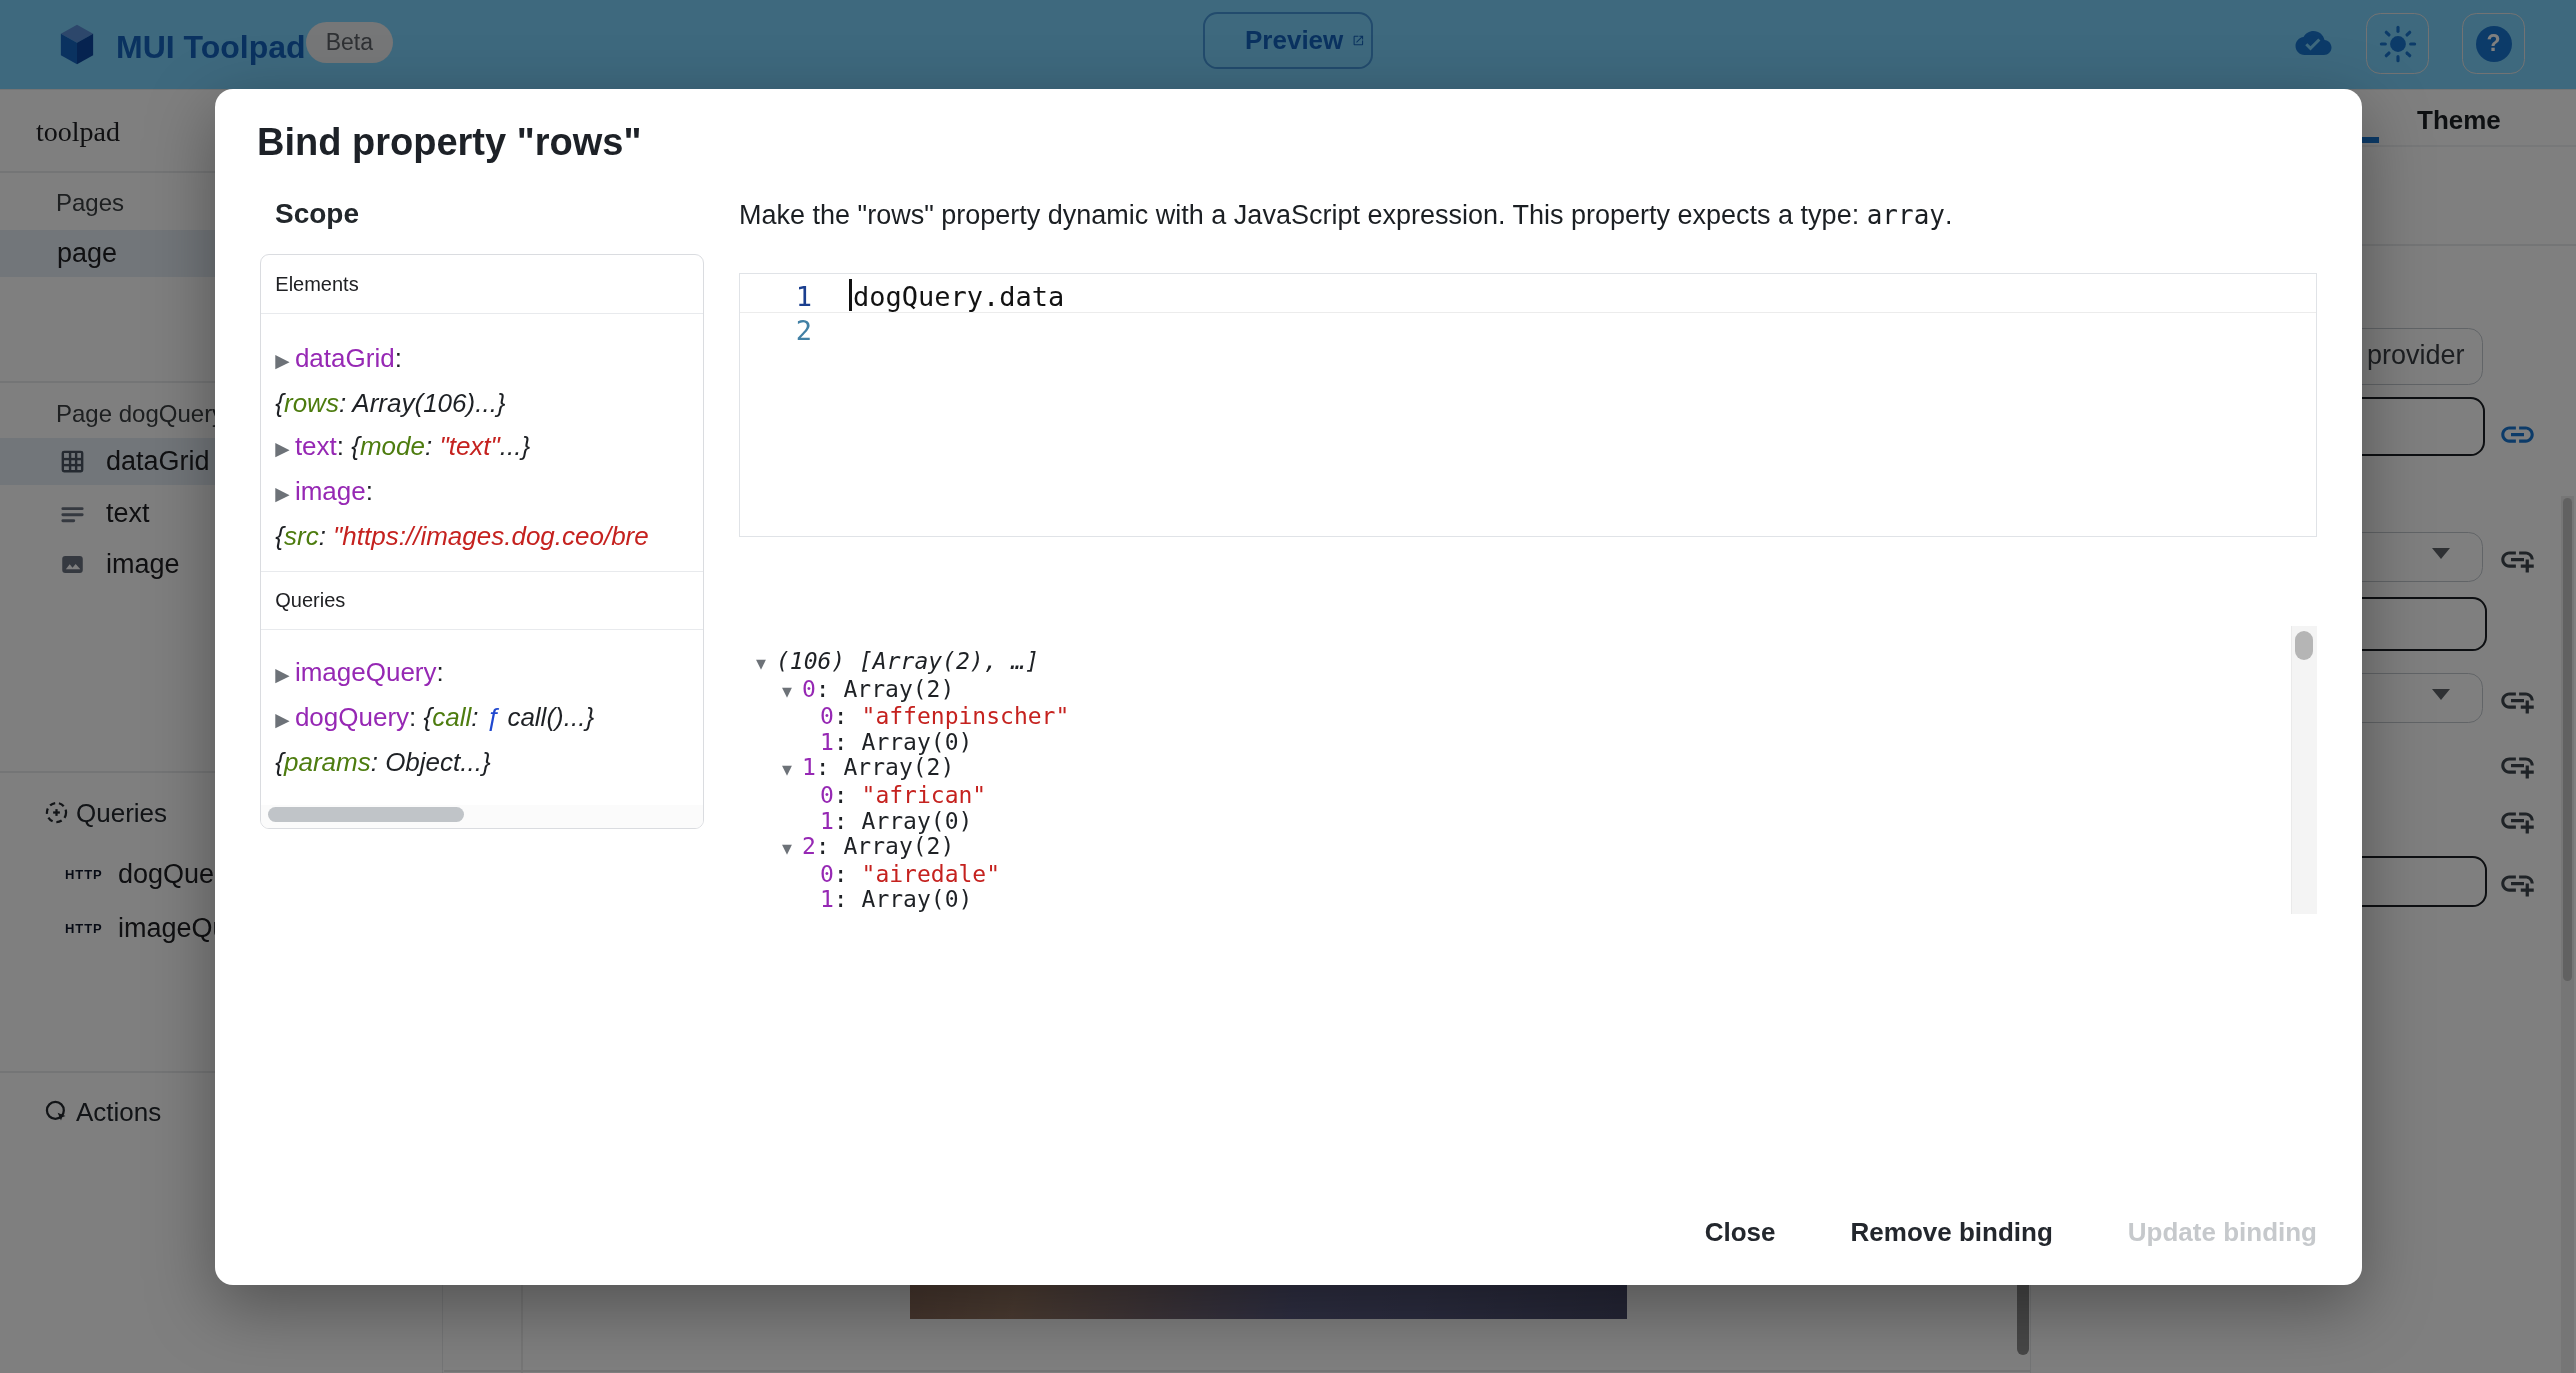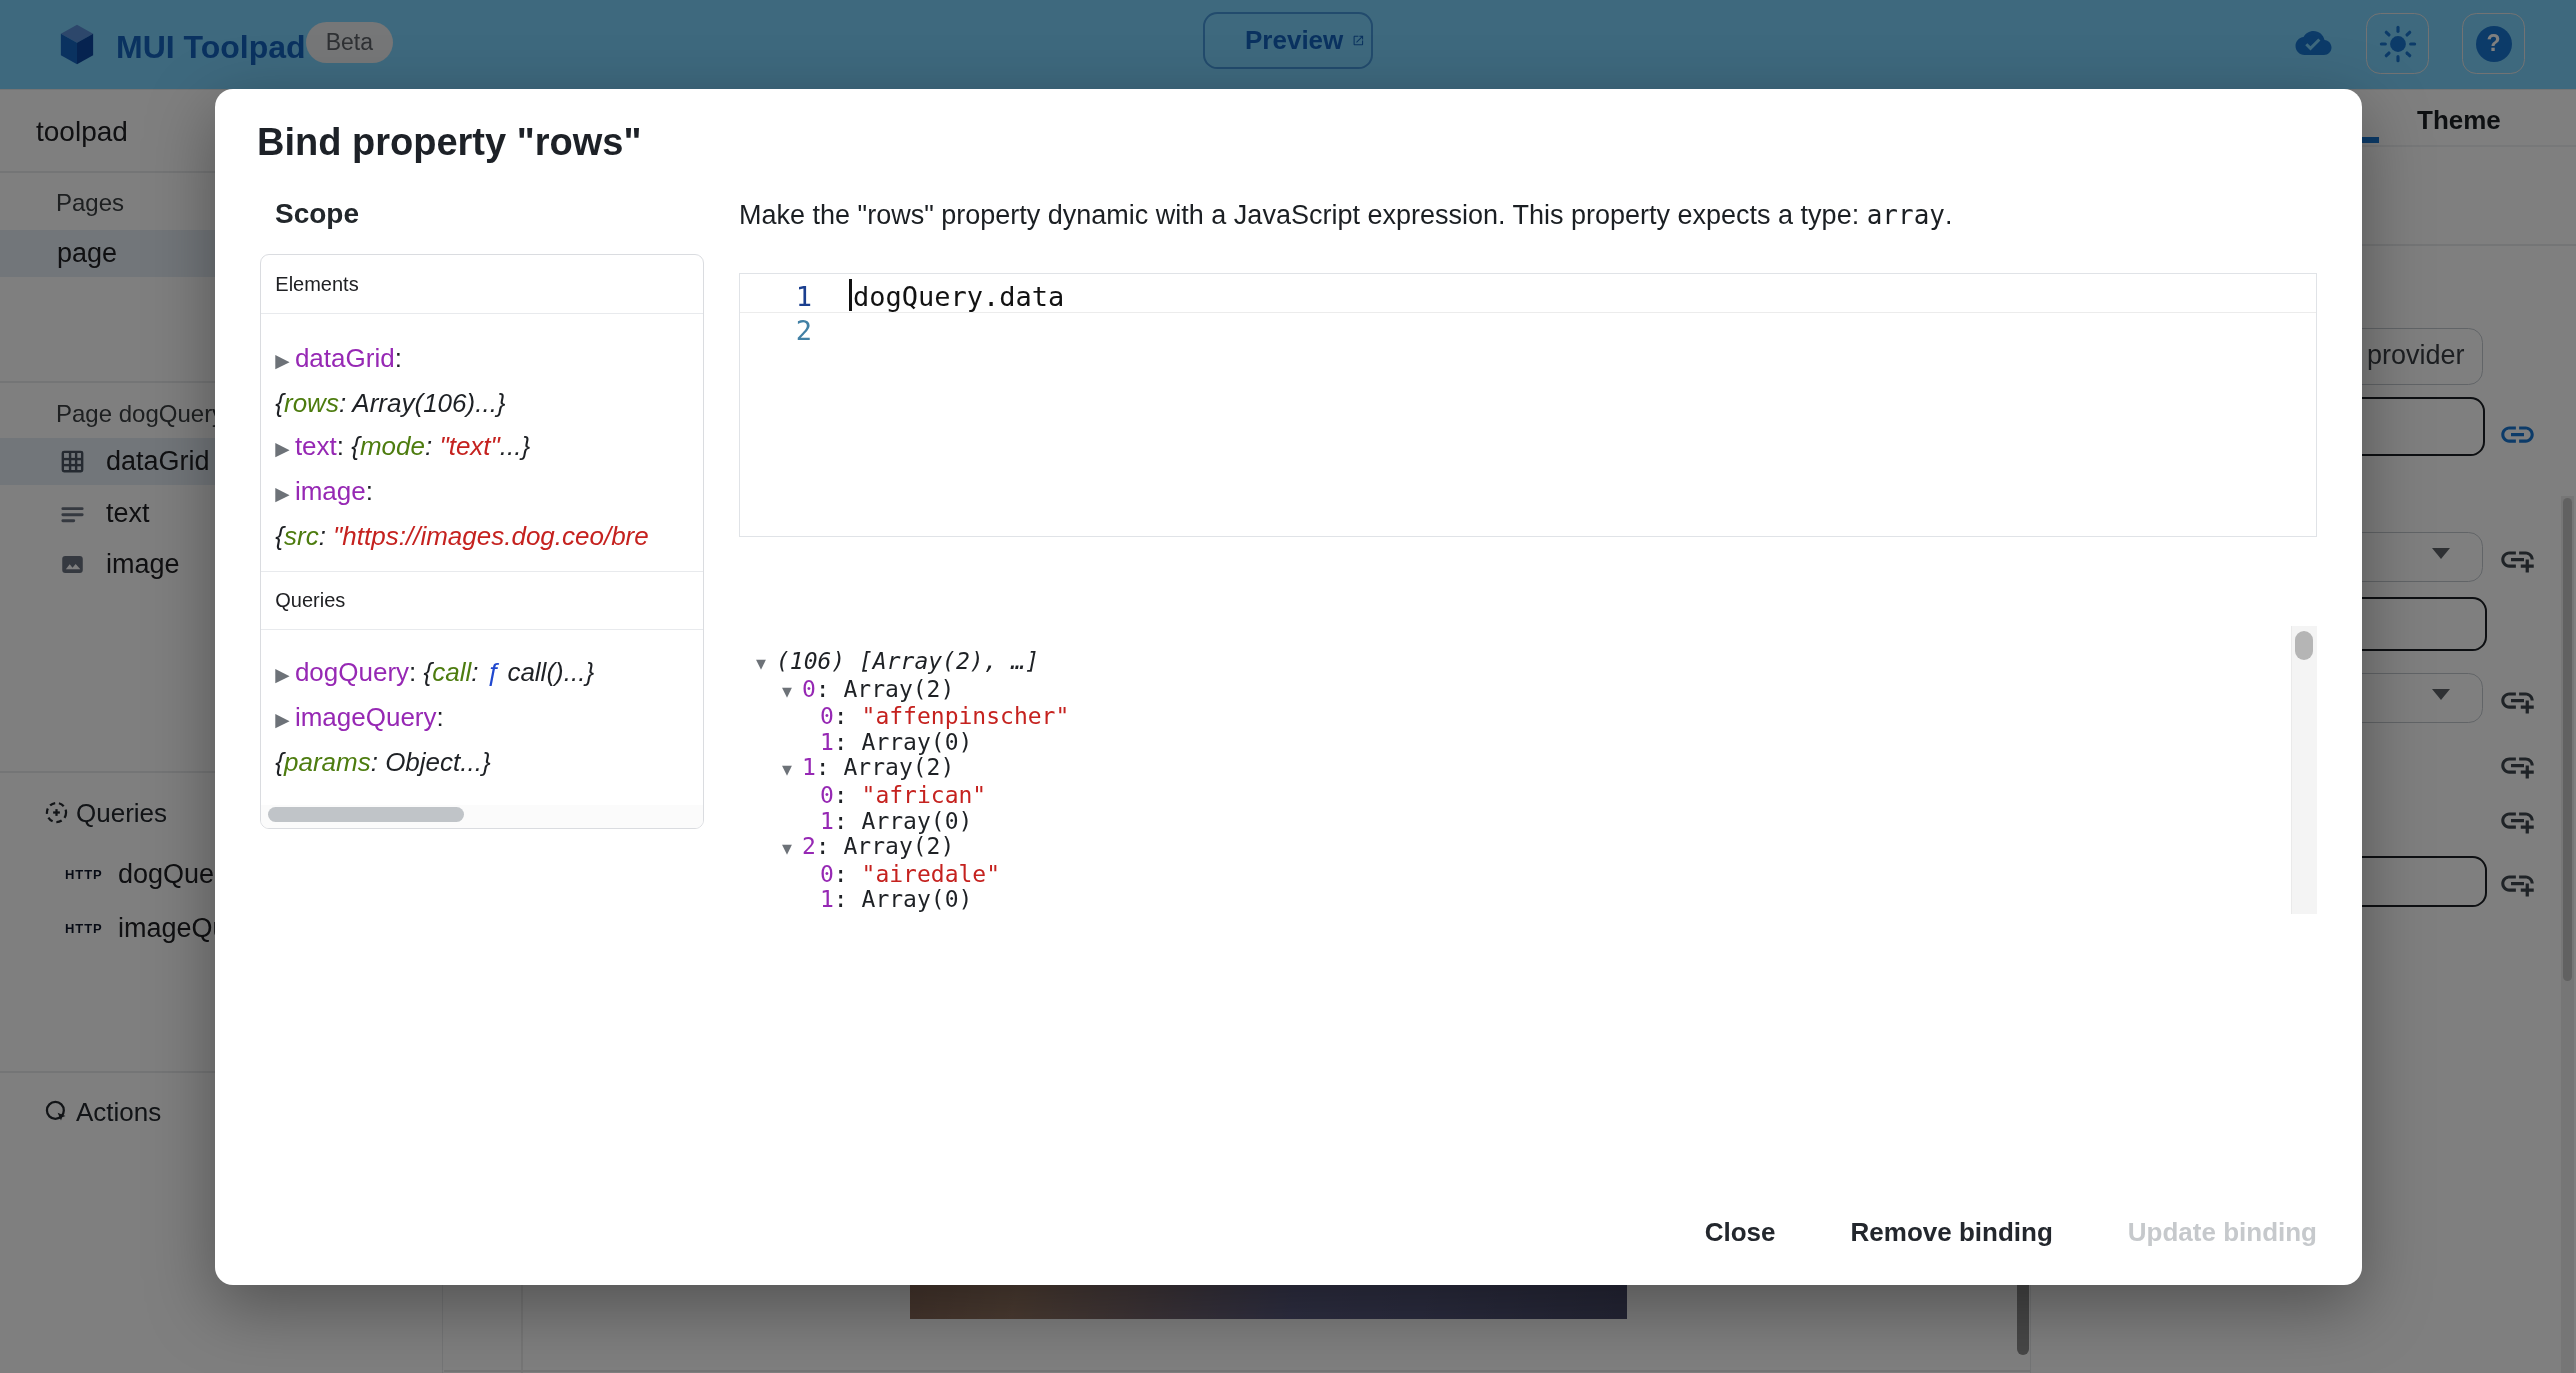--- a/index.html
+++ b/index.html
@@ -18,21 +18,21 @@
                border:2.7px solid rgba(21,101,192,.55);display:flex;align-items:center;justify-content:center;
                gap:9px;color:#1565c0;font-size:26px;font-weight:600;background:transparent;padding-left:40px;}
   .iconbtn{position:absolute;top:13.4px;width:61px;height:59px;border-radius:14.3px;border:1.8px solid #e4e6e8;
            display:flex;align-items:center;justify-content:center;background:transparent;}
   .cloud-wrap{position:absolute;left:2286px;top:16px;width:54px;height:54px;display:flex;align-items:center;justify-content:center;}
   .help-circle{width:36px;height:36px;border-radius:50%;background:#1976d2;color:#fff;font-size:23px;
                font-weight:700;display:flex;align-items:center;justify-content:center;}
 
   
   .sidebar{position:absolute;left:0;top:89px;width:442px;bottom:0;background:#fff;border-right:1.8px solid #e8eaed;}
-  .sb-project{position:absolute;left:36px;top:27px;font-size:28px;color:#202124;}
+  .sb-project{position:absolute;left:36px;top:27px;font-size:28px;color:#202124;font-family:Liberation Serif, serif;}
   .sb-divider{position:absolute;left:0;right:0;height:1.8px;background:#e8eaed;}
   .sb-label{position:absolute;left:56px;font-size:24px;color:#3c4043;}
   .sb-row{position:absolute;left:0;right:0;height:47px;display:flex;align-items:center;}
   .sb-row.selected{background:#e4edf5;}
   .sb-row .txt{font-size:27px;color:#202124;}
   .sb-ico{position:absolute;left:57px;width:30px;height:30px;display:flex;align-items:center;justify-content:center;}
   .sb-row .lbl{position:absolute;left:106px;font-size:27px;color:#202124;}
   .http-badge{position:absolute;left:65px;font-size:13px;font-weight:700;letter-spacing:0.9px;color:#0f172a;}
   .sb-row .qlbl{position:absolute;left:118px;font-size:27px;color:#202124;}
   .sb-sechead{position:absolute;left:0;right:0;height:45px;}
@@ -306,22 +306,22 @@
           <div class="trow lvl0"><span class="tk-arrow">▶ </span><span class="tk-name">dataGrid</span><span class="tk-plain">:</span></div>
           <div class="trow lvl0"><span class="tk-prev">{</span><span class="tk-keyi">rows</span><span class="tk-prev">: Array(106)...}</span></div>
           <div class="trow lvl0"><span class="tk-arrow">▶ </span><span class="tk-name">text</span><span class="tk-plain">: </span><span class="tk-prev">{</span><span class="tk-keyi">mode</span><span class="tk-prev">: </span><span class="tk-stri">"text"</span><span class="tk-prev">...}</span></div>
           <div class="trow lvl0"><span class="tk-arrow">▶ </span><span class="tk-name">image</span><span class="tk-plain">:</span></div>
           <div class="trow lvl0"><span class="tk-prev">{</span><span class="tk-keyi">src</span><span class="tk-prev">: </span><span class="tk-stri">"https://images.dog.ceo/bre</span></div>
         </div>
       <div class="scope-section-head mid">
         <span>Queries</span>
       </div>
       <div class="tree" style="padding-top:21.5px;">
+          <div class="trow lvl0"><span class="tk-arrow">▶ </span><span class="tk-name">imageQuery</span><span class="tk-plain">:</span></div>
           <div class="trow lvl0"><span class="tk-arrow">▶ </span><span class="tk-name">dogQuery</span><span class="tk-plain">: </span><span class="tk-prev">{</span><span class="tk-keyi">call</span><span class="tk-prev">: </span><span class="tk-fn">ƒ</span><span class="tk-prev"> call()...}</span></div>
-          <div class="trow lvl0"><span class="tk-arrow">▶ </span><span class="tk-name">imageQuery</span><span class="tk-plain">:</span></div>
           <div class="trow lvl0"><span class="tk-prev">{</span><span class="tk-keyi">params</span><span class="tk-prev">: Object...}</span></div>
         </div>
       <div class="scope-hscroll-track">
         <div class="scope-hscroll"></div>
       </div>
     </div>
 
     <div class="dlg-instruction">
       <span>Make the "rows" property dynamic with a JavaScript expression. This property expects a type: </span><span class="code">array</span><span>.</span>
     </div>

